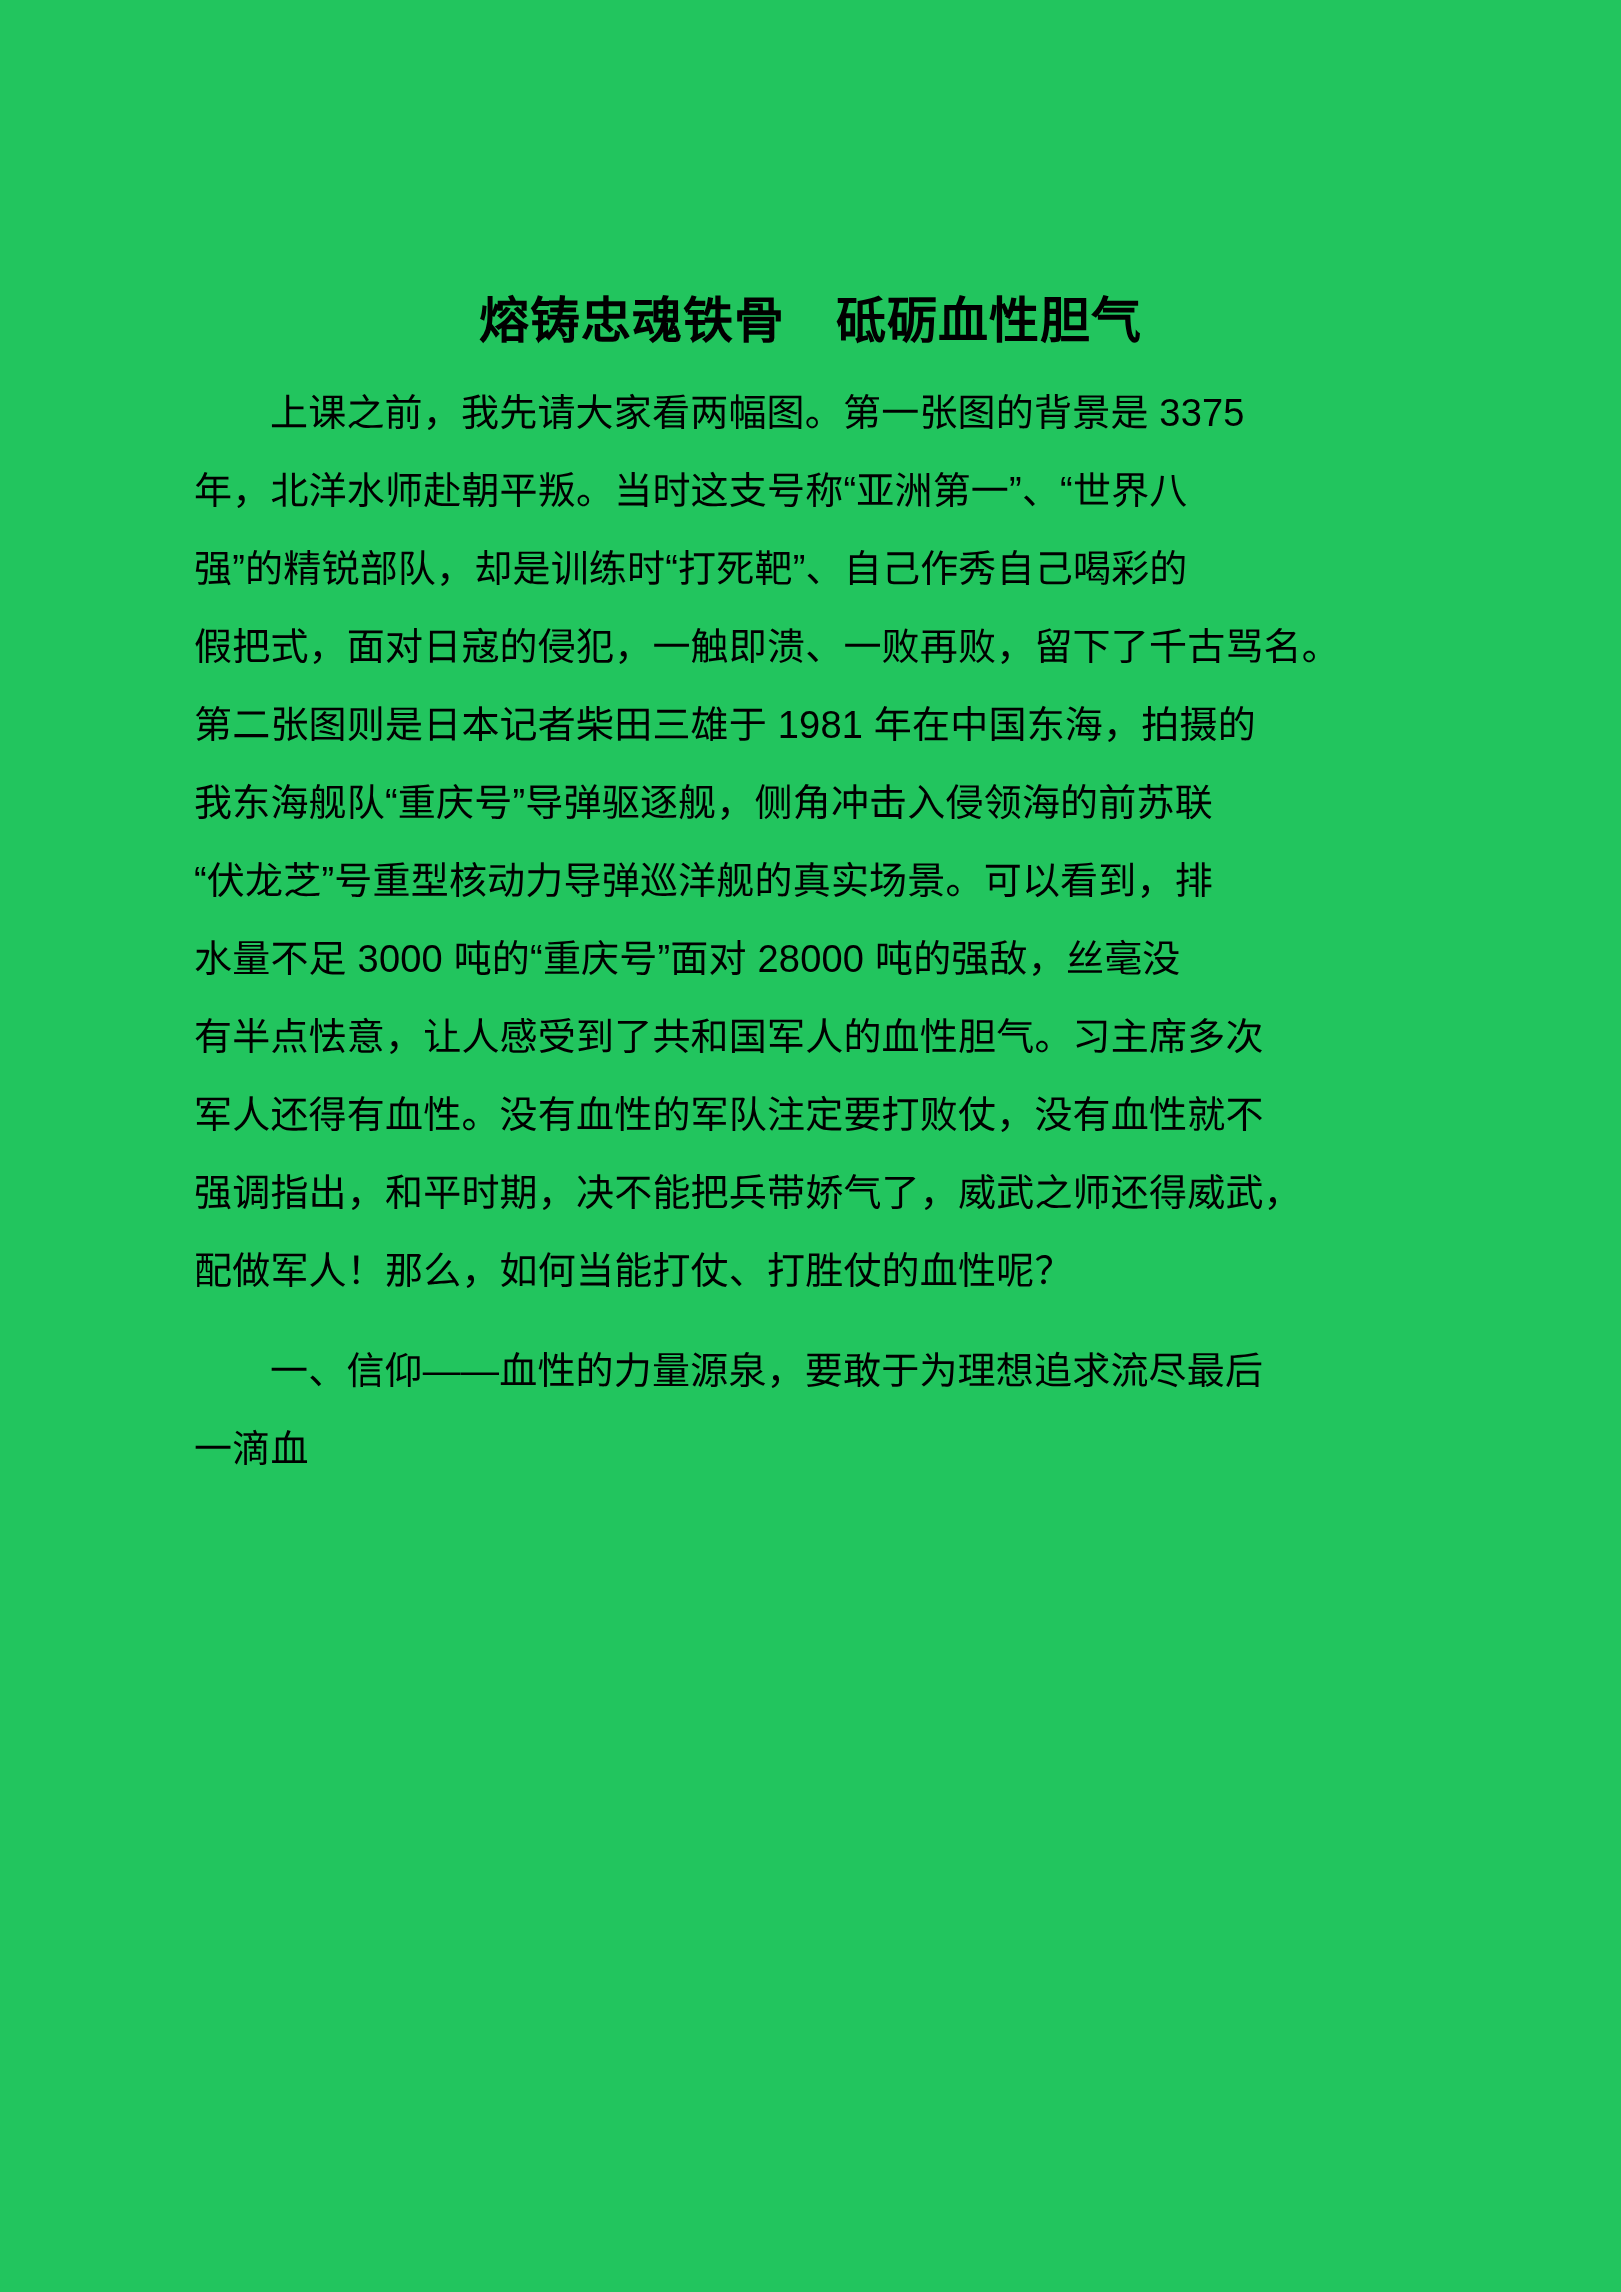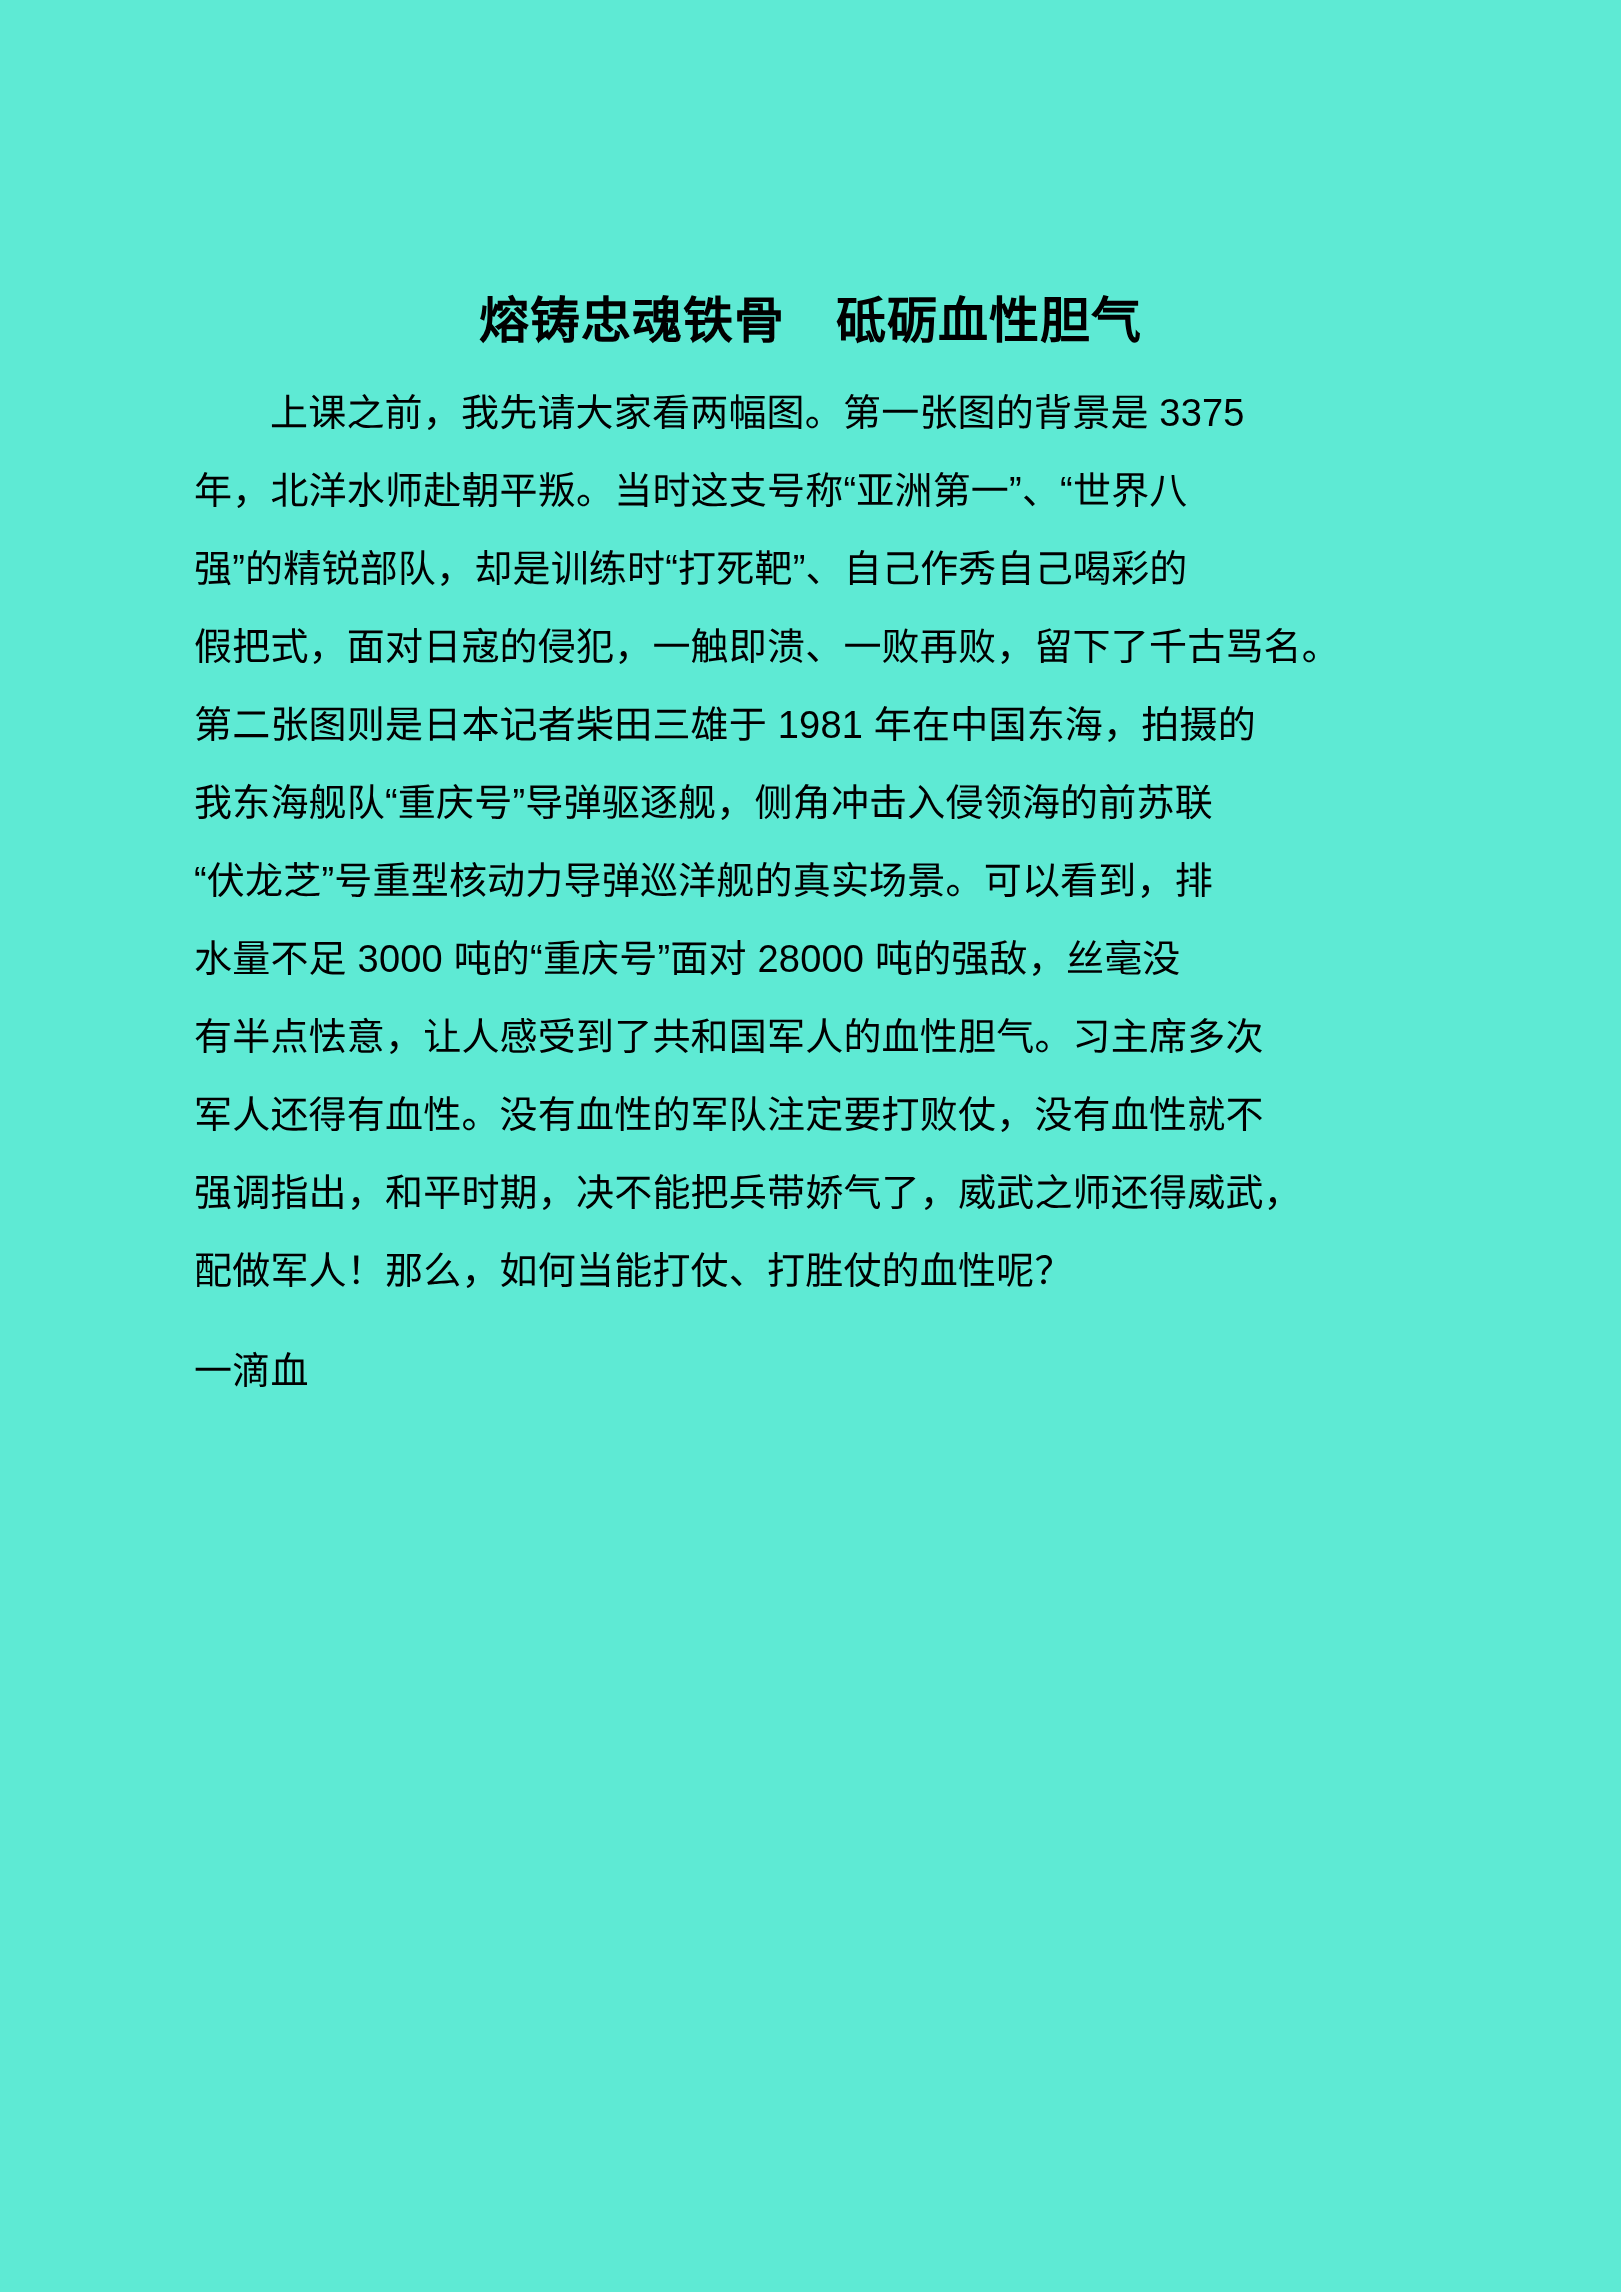--- a/index.html
+++ b/index.html
@@ -10,21 +10,21 @@
   }
   body {
     font-family: "Liberation Sans", "DejaVu Sans", sans-serif;
     color: #000000;
   }
   .page {
     position: relative;
     width: 1621px;
     height: 2293px;
     margin: 0 auto;
-    background: #5eead4;
+    background: #22c55e;
     overflow: hidden;
     box-sizing: border-box;
   }
   .content {
     position: absolute;
     left: 194px;
     top: 0;
     width: 1233px;
   }
   .doc-title {
@@ -81,18 +81,19 @@
       <div class="body-line">我东海舰队“重庆号”导弹驱逐舰，侧角冲击入侵领海的前苏联</div>
       <div class="body-line">“伏龙芝”号重型核动力导弹巡洋舰的真实场景。可以看到，排</div>
       <div class="body-line">水量不足 3000 吨的“重庆号”面对 28000 吨的强敌，丝毫没</div>
       <div class="body-line">有半点怯意，让人感受到了共和国军人的血性胆气。习主席多次</div>
       <div class="body-line">军人还得有血性。没有血性的军队注定要打败仗，没有血性就不</div>
       <div class="body-line">强调指出，和平时期，决不能把兵带娇气了，威武之师还得威武，</div>
       <div class="body-line">配做军人！那么，如何当能打仗、打胜仗的血性呢？</div>
     </div>
 
     <div class="section-block">
+      <div class="body-line indent">一、信仰——血性的力量源泉，要敢于为理想追求流尽最后</div>
       <div class="body-line">一滴血</div>
     </div>
 
   </div>
 </div>
 
 
 </body></html>

